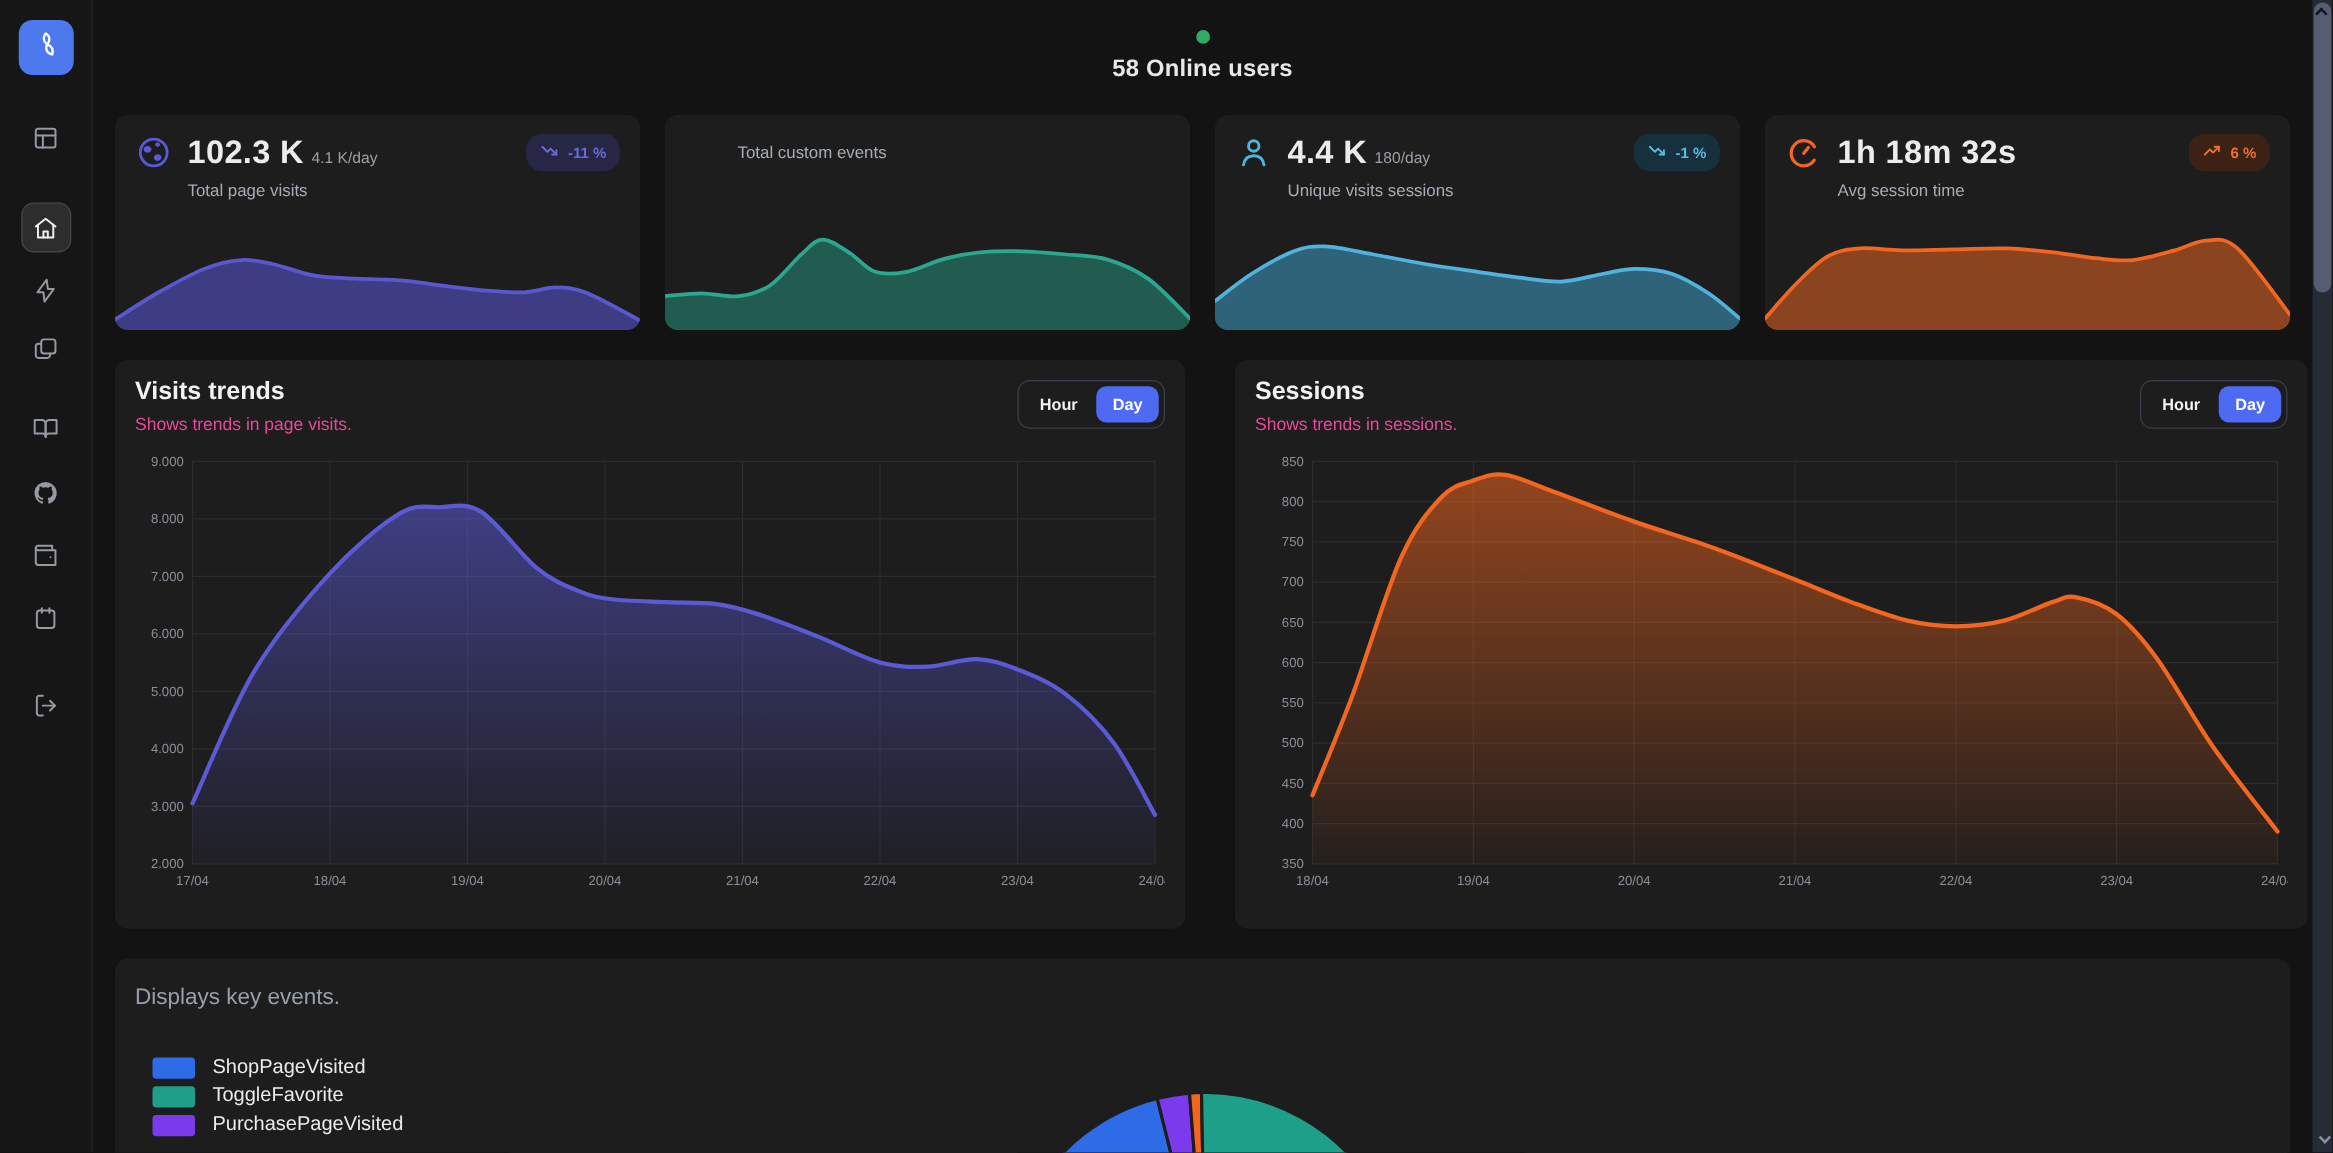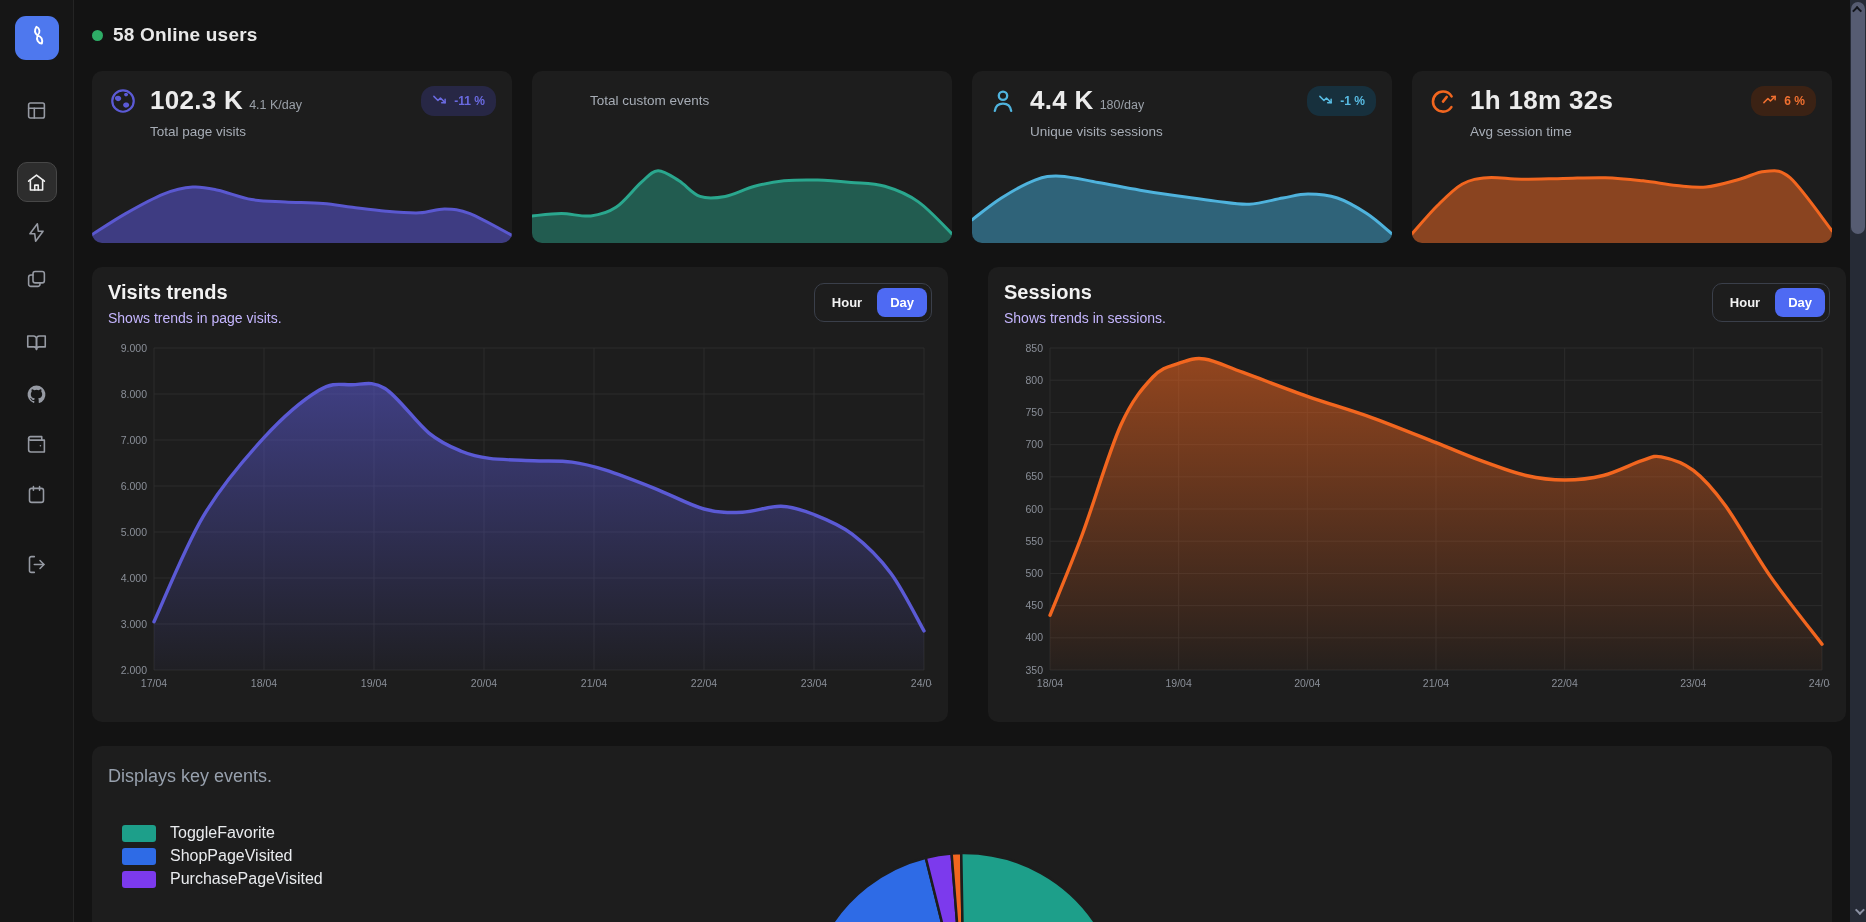--- a/index.html
+++ b/index.html
@@ -8,42 +8,42 @@
 
   
   .sidebar{position:absolute;left:0;top:0;width:74px;height:100%;background:#161616;border-right:1px solid #242424;display:flex;flex-direction:column;align-items:center;z-index:5;}
   .logo{width:44px;height:44px;border-radius:11px;margin-top:16px;display:flex;align-items:center;justify-content:center;cursor:pointer;}
   .nav-ic{width:24px;height:24px;display:flex;align-items:center;justify-content:center;color:#969aa3;cursor:pointer;}
   .nav-ic svg{width:21px;height:21px;}
   .active-box{width:40px;height:40px;border-radius:10px;background:#2d2d2d;border:1px solid #474747;display:flex;align-items:center;justify-content:center;color:#f0f0f0;cursor:pointer;}
 
   
   .main{margin-left:74px;margin-right:34px;padding:0 0 0 18px;}
-  .page-head{display:flex;align-items:center;gap:10px;padding-top:24px;margin-bottom:25px;}
+  .page-head{display:flex;align-items:center;gap:10px;padding-top:24px;margin-bottom:25px;flex-direction:column;}
   .dot{width:11px;height:11px;border-radius:50%;}
   .page-head h1{font-size:19px;font-weight:700;letter-spacing:.2px;}
 
   .stats{display:grid;grid-template-columns:repeat(4,1fr);gap:20px;}
   .stat-card{position:relative;height:172px;background:#1d1d1d;border-radius:10px;padding:14px 16px;overflow:hidden;}
   .stat-top{display:flex;align-items:center;gap:12px;}
   .stat-ic{width:30px;height:30px;flex:0 0 auto;display:flex;align-items:center;justify-content:center;}
   .stat-ic svg{width:28px;height:28px;}
   .stat-value{font-size:26px;font-weight:700;color:#ececec;letter-spacing:.3px;}
   .stat-rate{font-size:12.5px;color:#9aa0a8;margin-left:6px;font-weight:400;}
   .badge{margin-left:auto;display:flex;align-items:center;gap:7px;font-size:12px;font-weight:700;padding:6px 11px;border-radius:13px;}
   .badge svg{width:15px;height:15px;}
   .stat-label{font-size:13.5px;color:#a7adb6;margin:8px 0 0 42px;}
   .spark{position:absolute;left:0;right:0;bottom:0;height:92px;}
   .spark svg{display:block;width:100%;height:92px;}
 
   .charts{display:grid;grid-template-columns:1fr 1fr;gap:40px;margin-top:24px;}
   .chart-card{background:#1d1d1d;border-radius:10px;padding:14px 16px;height:455px;}
   .chart-head{display:flex;align-items:flex-start;justify-content:space-between;}
   .chart-head h2{font-size:20px;font-weight:700;color:#f2f2f2;}
-  .chart-head p{font-size:14px;color:#c4b5fd;margin-top:6px;}
+  .chart-head p{font-size:14px;color:#ec4899;margin-top:6px;}
   .toggle{display:flex;align-items:center;gap:2px;border:1px solid #3a3f4a;border-radius:10px;padding:4px;margin-top:2px;}
   .t-btn{background:transparent;border:none;color:#f2f2f2;font-family:inherit;font-size:13px;font-weight:700;padding:7px 13px;border-radius:8px;cursor:pointer;}
   .t-btn.active{color:#ffffff;}
   .plot{margin-top:14px;}
 
   .events-card{position:relative;background:#1d1d1d;border-radius:10px;padding:14px 16px;height:380px;margin-top:24px;overflow:hidden;}
   .events-card h2{font-size:20px;font-weight:700;color:#f2f2f2;}
   .events-card .sub{font-size:18px;color:#97a0ad;margin-top:6px;}
   .legend{margin:37px 0 0 14px;display:flex;flex-direction:column;gap:5px;}
   .legend-item{display:flex;align-items:center;gap:14px;cursor:pointer;}
@@ -358,26 +358,26 @@
             <path d="M46,275.26C51.36111111111111,261.8433333333333,66.3722222222222,226.42333333333332,78.16666666666666,194.76C89.96111111111111,163.09666666666666,104.97222222222221,111.57666666666667,116.76666666666667,85.28C128.5611111111111,58.983333333333334,139.28333333333333,47.28400000000001,148.93333333333334,36.98000000000002C158.58333333333334,26.676000000000023,166.08888888888887,26.461333333333346,174.66666666666666,23.456000000000017C183.24444444444444,20.450666666666688,189.67777777777775,17.445333333333377,200.39999999999998,18.948000000000036C211.1222222222222,20.450666666666695,221.84444444444443,26.246666666666652,239,32.47199999999998C256.15555555555557,38.69733333333331,281.88888888888886,48.786666666666676,303.3333333333333,56.30000000000001C324.77777777777777,63.81333333333335,346.22222222222223,69.824,367.6666666666667,77.55199999999999C389.11111111111114,85.27999999999999,413.77222222222224,95.47666666666667,432,102.668C450.22777777777776,109.85933333333334,462.02222222222224,115.22599999999998,477.03333333333336,120.69999999999999C492.0444444444445,126.17399999999999,508.12777777777774,132.292,522.0666666666666,135.512C536.0055555555555,138.732,547.8,140.02,560.6666666666666,140.02C573.5333333333333,140.02,586.4,138.732,599.2666666666667,135.512C612.1333333333333,132.292,628.2166666666667,123.81266666666666,637.8666666666667,120.69999999999999C647.5166666666667,117.58733333333332,648.5888888888888,115.22599999999998,657.1666666666666,116.83599999999998C665.7444444444444,118.44599999999998,678.6111111111111,122.20266666666667,689.3333333333334,130.36C700.0555555555557,138.51733333333334,708.6333333333333,148.07,721.5,165.78C734.3666666666667,183.49,750.4499999999999,213.54333333333335,766.5333333333333,236.62C782.6166666666667,259.69666666666666,809.4222222222222,292.97,818,304.24" fill="none" stroke="#f2661f" stroke-width="3.4" stroke-linecap="round"></path>
           </svg></div>
     </div>
   </section>
 
   <section class="events-card">
     <p class="sub">Displays key events.</p>
 
     <div class="legend">
       <div class="legend-item">
+        <span class="swatch" style="background: rgb(46, 107, 230);"></span>
+        <span class="legend-label">ShopPageVisited</span>
+      </div>
+      <div class="legend-item">
         <span class="swatch" style="background: rgb(29, 159, 138);"></span>
         <span class="legend-label">ToggleFavorite</span>
-      </div>
-      <div class="legend-item">
-        <span class="swatch" style="background: rgb(46, 107, 230);"></span>
-        <span class="legend-label">ShopPageVisited</span>
       </div>
       <div class="legend-item">
         <span class="swatch" style="background: rgb(124, 58, 237);"></span>
         <span class="legend-label">PurchasePageVisited</span>
       </div>
     </div>
 
     <div class="pie"><svg width="320" height="320" viewBox="0 0 320 320">
           <path d="M160,160 L20.494280328289562,85.82349307982925 A158,158 0 0 1 121.7763404952525,6.693275248392553 Z" fill="#2e6be6" stroke="#1d1d1d" stroke-width="2.5"></path>
           <path d="M160,160 L121.7763404952525,6.693275248392553 A158,158 0 0 1 147.6034628750005,2.487061270165782 Z" fill="#7c3aed" stroke="#1d1d1d" stroke-width="2.5"></path>

